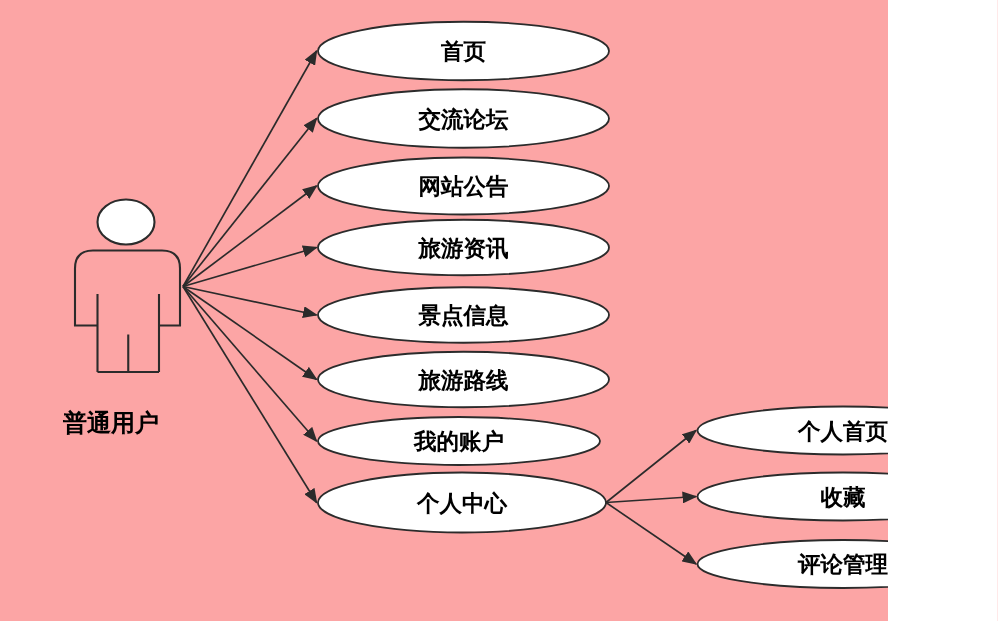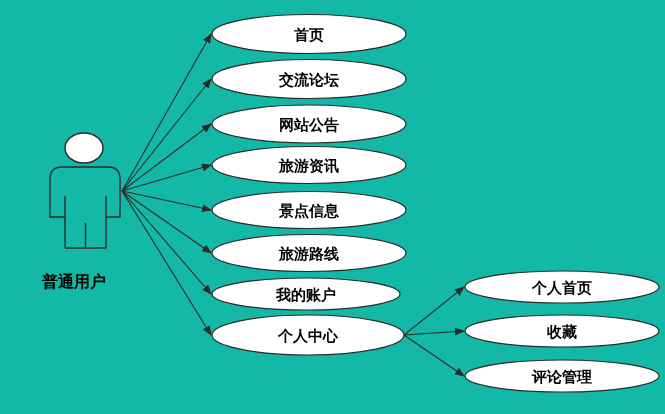--- a/index.html
+++ b/index.html
@@ -3,23 +3,23 @@
 <meta charset="utf-8">
 <style>
   html, body {
     margin: 0;
     padding: 0;
     background: #ffffff;
     font-family: "DejaVu Sans", "Liberation Sans", sans-serif;
   }
   .stage {
     position: relative;
-    width: 665px;
+    width: 592px;
     height: 414px;
-    background: #14b8a6;
+    background: #fca5a5;
     overflow: hidden;
   }
   svg { display: block; }
   .uc-ellipse {
     fill: #ffffff;
     stroke-width: 1.2px;
   }
   .edge-line {
     fill: none;
     stroke-width: 1.1px;

